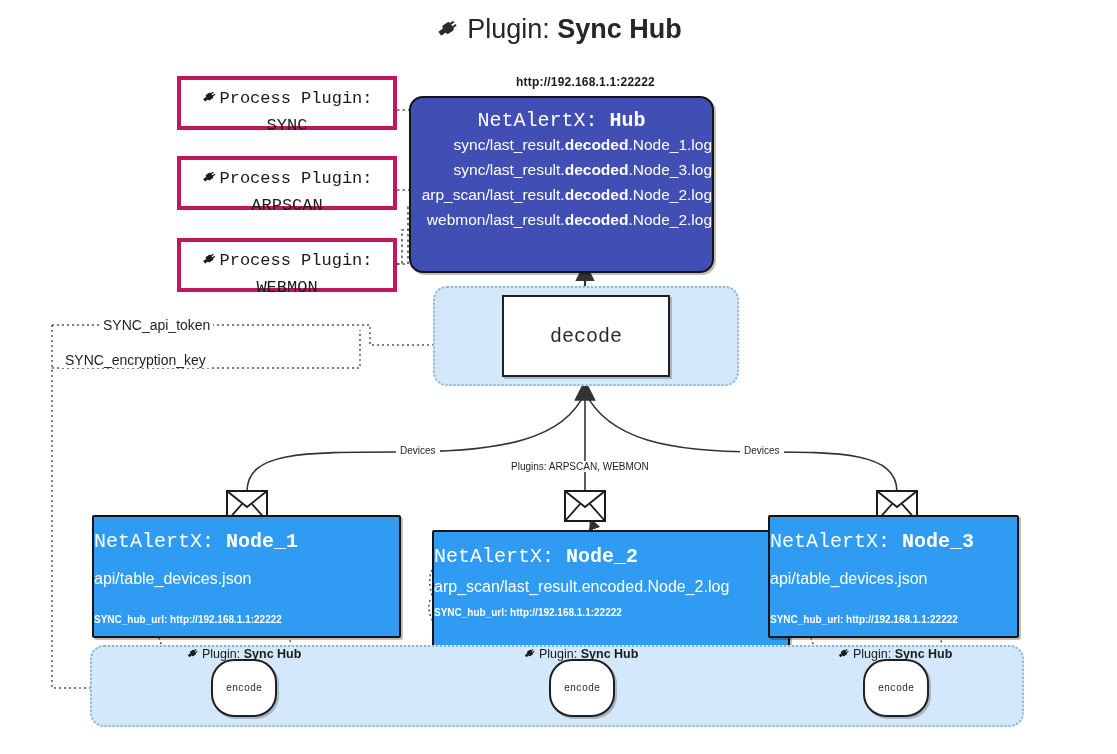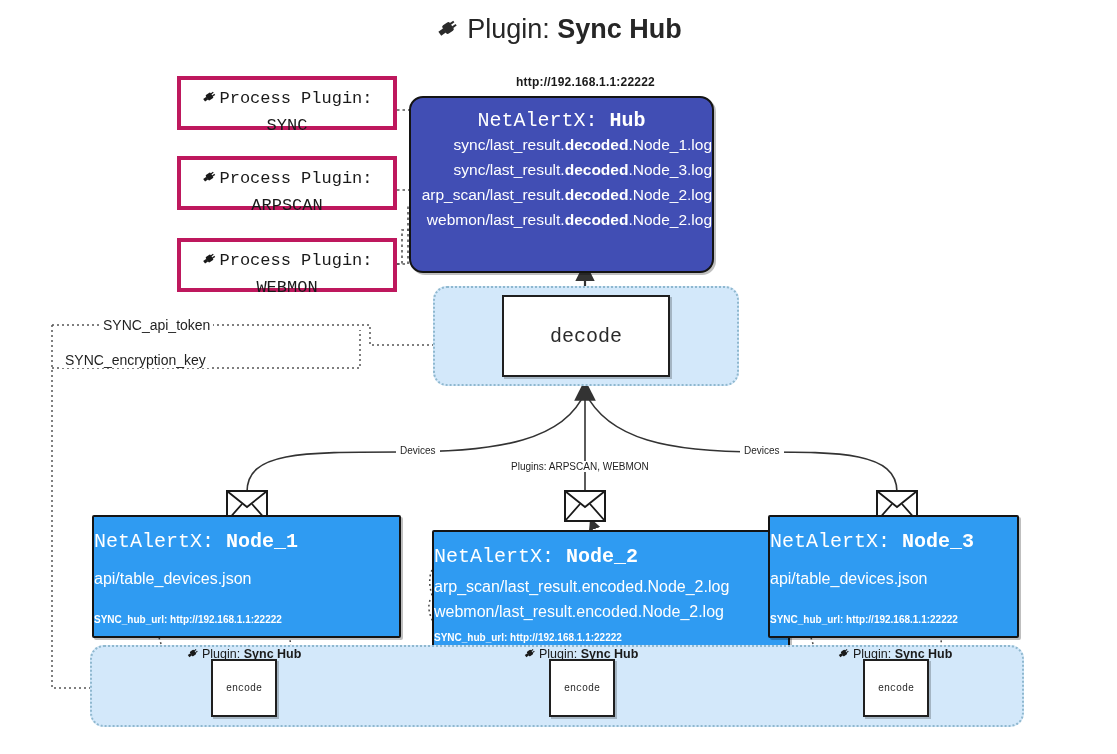--- a/index.html
+++ b/index.html
@@ -33,21 +33,21 @@
           font-weight:bold;color:#1a1a1a;letter-spacing:.2px;}
   
   .lightbox{background:#D3E8FA;border:2px dotted #8Fb8cf;border-radius:14px;
             box-sizing:border-box;}
   
   .whitebox{background:#fff;border:2.5px solid #1f1f1f;box-sizing:border-box;
             display:flex;align-items:center;justify-content:center;
             font-family:"Liberation Mono",monospace;color:#2b2b2b;
             box-shadow:2px 2px 0 rgba(0,0,0,.22);}
   #decode{left:502px;top:295px;width:168px;height:82px;font-size:20px;}
-  .encodebox{width:66px;height:58px;font-size:10px;}
+  .encodebox{width:66px;height:58px;font-size:10px;border-radius:23px;}
   
   .node{background:#2F9BF2;border:2.5px solid #141414;border-radius:2px;
         box-sizing:border-box;box-shadow:2px 2px 0 rgba(0,0,0,.25);
         }
   .node .ntitle{font-family:"Liberation Mono",monospace;font-size:20px;
         color:#fff;margin-top:13px;white-space:nowrap;}
   .node .ntitle b{font-weight:bold;}
   .node .nline{color:#fff;font-size:16px;white-space:nowrap;line-height:1.55;}
   .node .nfoot{color:#fff;font-size:10px;font-weight:bold;white-space:nowrap;}
   
@@ -219,21 +219,20 @@
   </div>
   <div class="nline" style="margin-top:14px;">api/table_devices.json</div>
   <div class="nfoot" style="margin-top:22px;">SYNC_hub_url: http://192.168.1.1:22222</div>
 </div>
 
 <div class="abs node" style="left:432px;top:515px;width:358px;height:123px;margin-top:15px;">
   <div class="ntitle">
     <span>NetAlertX:</span> <b>Node_2</b>
   </div>
   <div class="nline" style="margin-top:7px;">arp_scan/last_result.encoded.Node_2.log</div>
-  <div class="nline">webmon/last_result.encoded.Node_2.log</div>
   <div class="nfoot" style="margin-top:7px;">SYNC_hub_url: http://192.168.1.1:22222</div>
 </div>
 
 <div class="abs node" style="left:768px;top:515px;width:251px;height:123px;">
   <div class="ntitle">
     <span>NetAlertX:</span> <b>Node_3</b>
   </div>
   <div class="nline" style="margin-top:14px;">api/table_devices.json</div>
   <div class="nfoot" style="margin-top:22px;">SYNC_hub_url: http://192.168.1.1:22222</div>
 </div>

